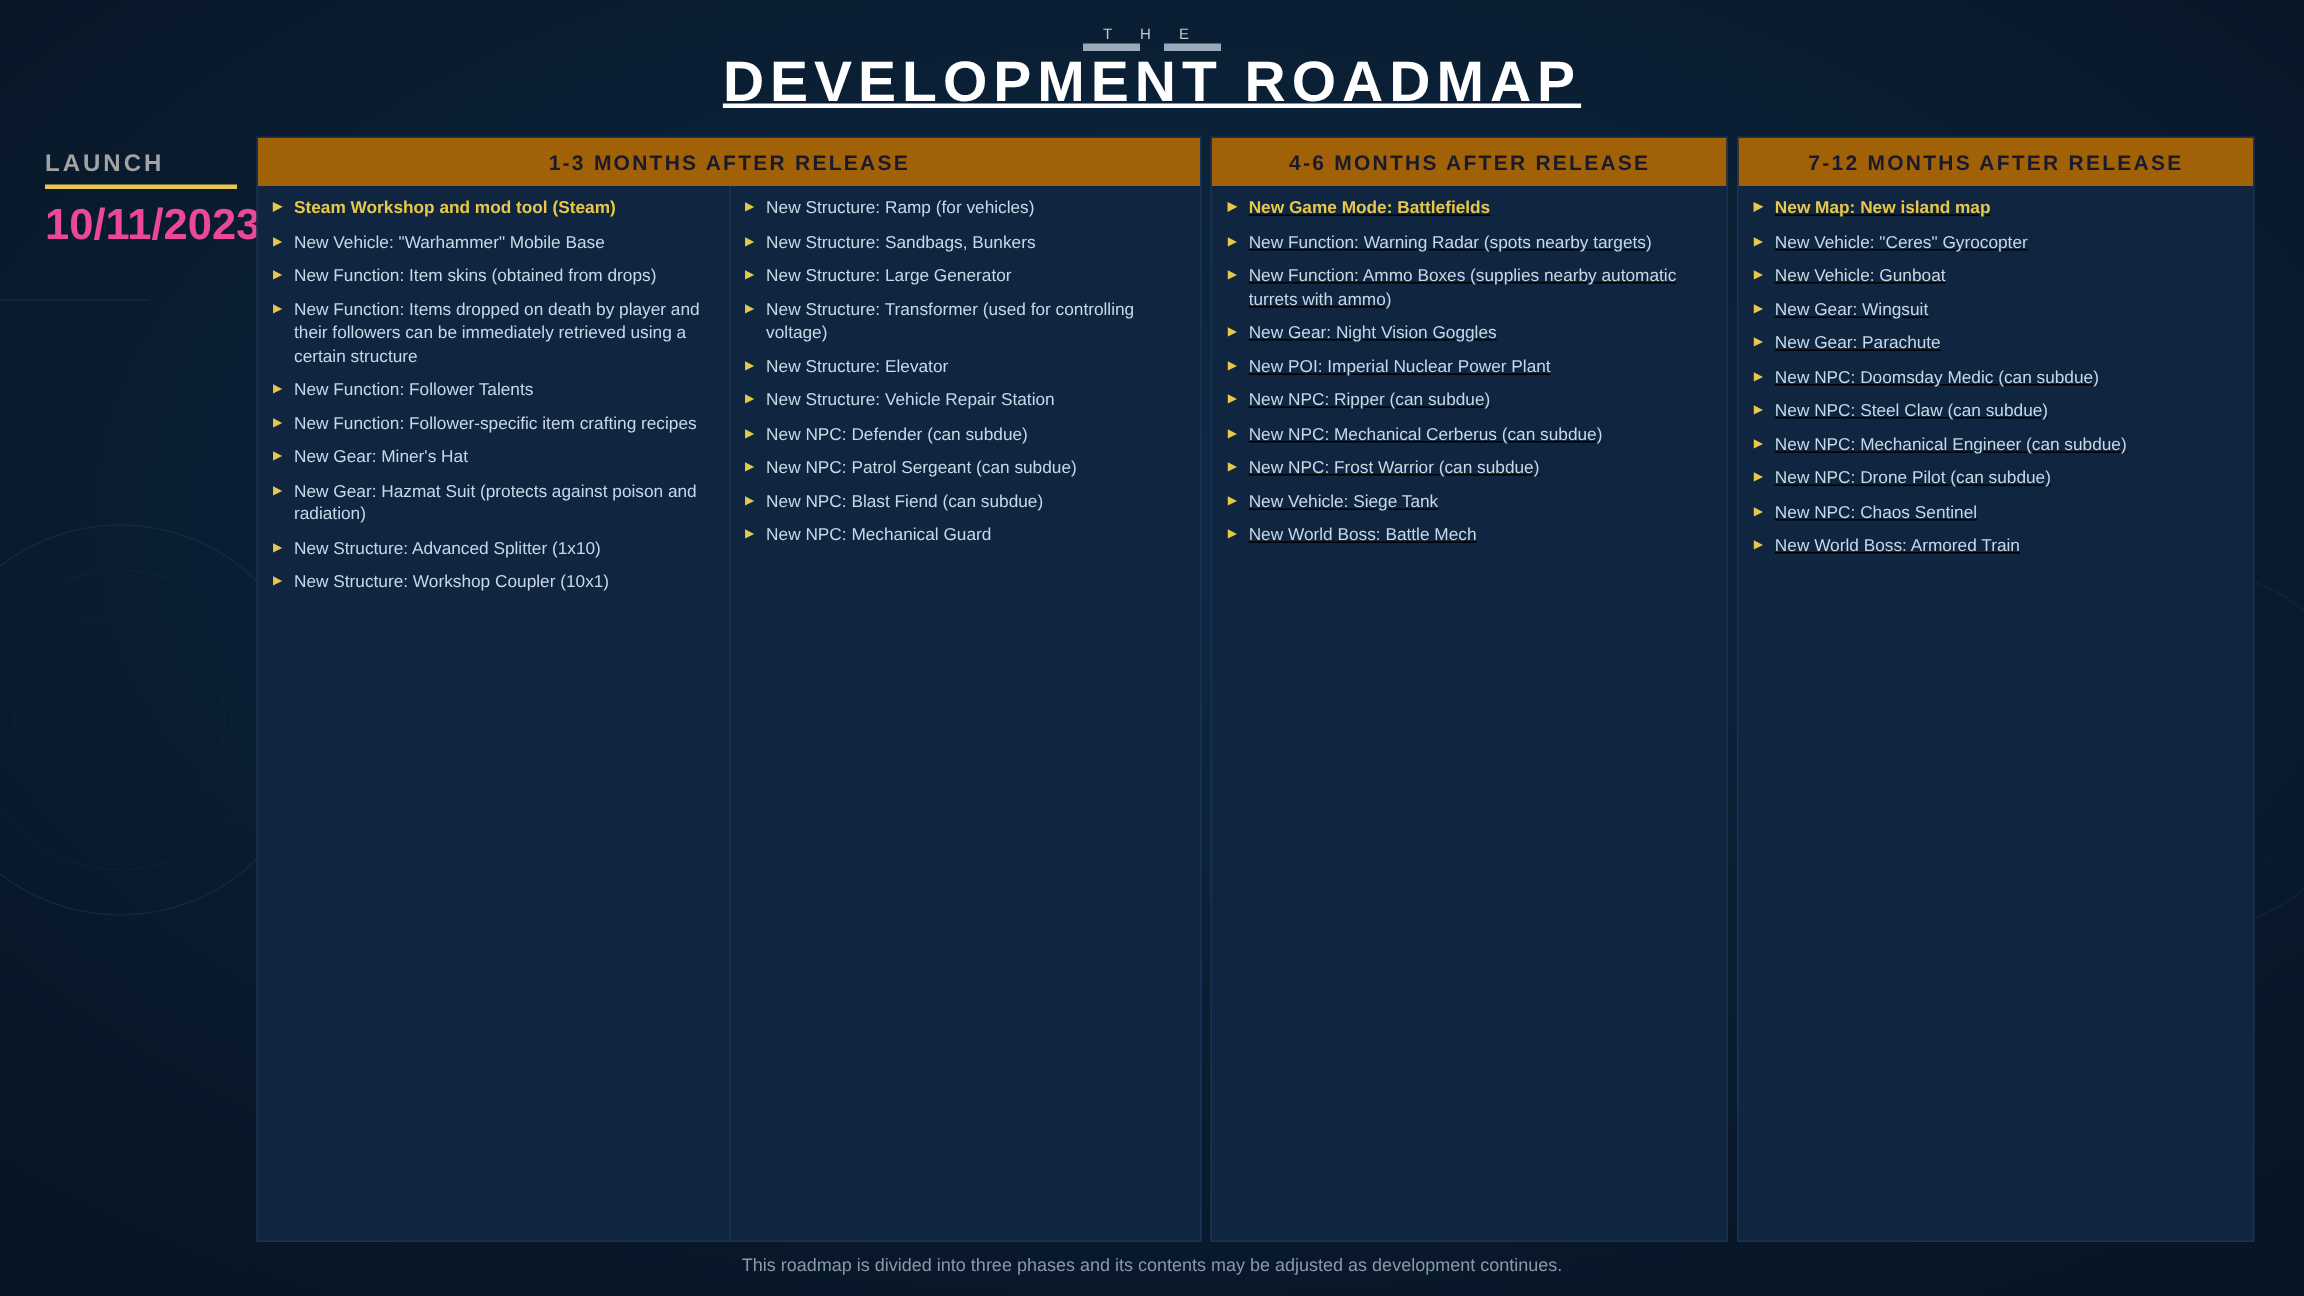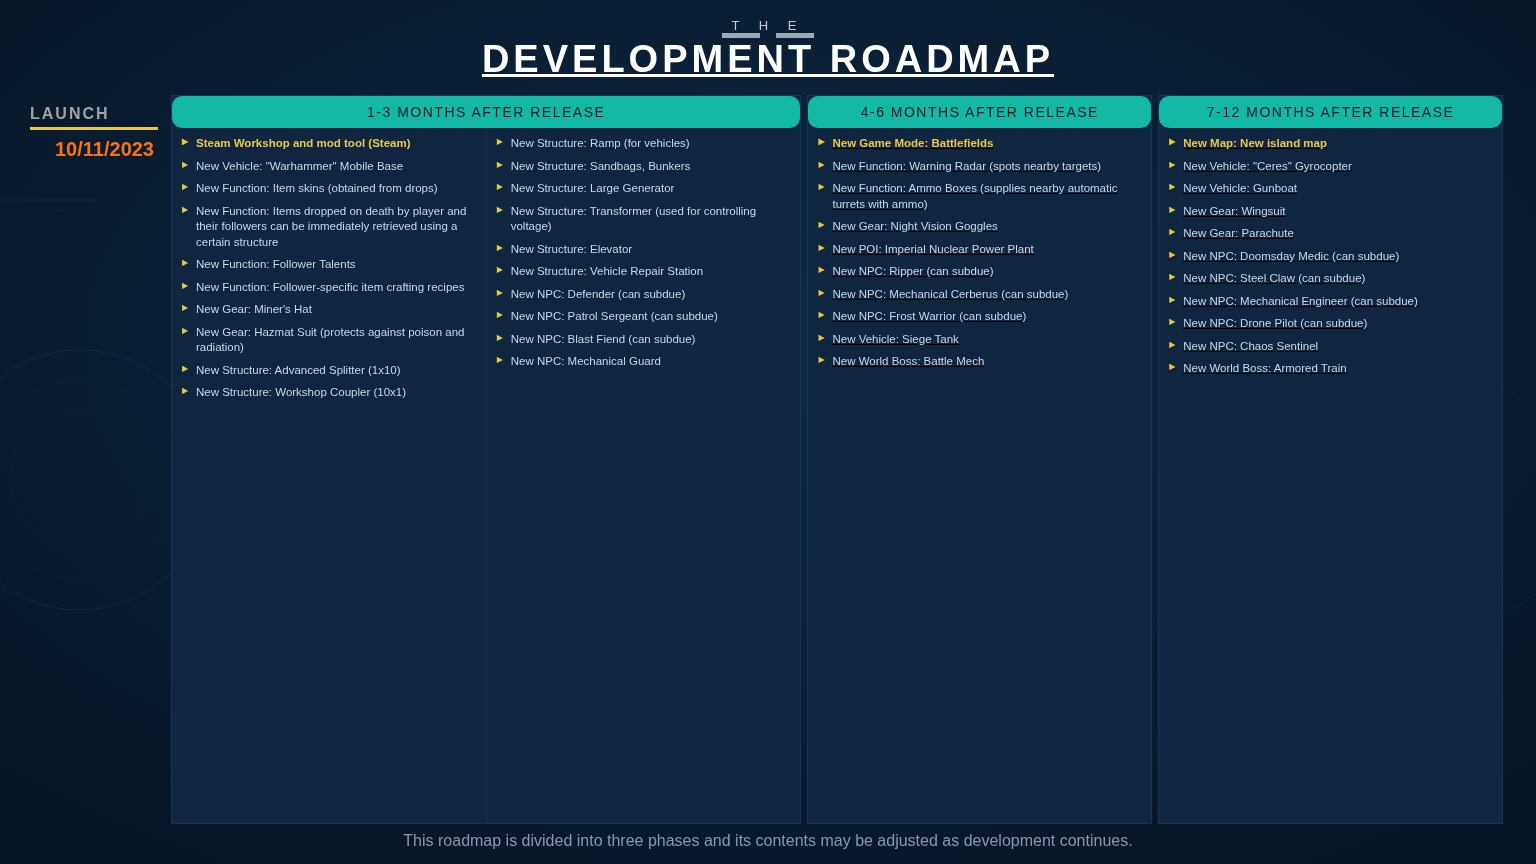--- a/index.html
+++ b/index.html
@@ -32,21 +32,21 @@
       padding: 18px 30px 10px 30px;
       height: 100%;
     }
 
     
     .header {
       text-align: center;
       margin-bottom: 14px;
     }
     .logo-the {
-      font-size: 13px;
+      font-size: 10px;
       letter-spacing: 8px;
       color: #c8c8c8;
       font-weight: 400;
     }
     .dev-roadmap {
       font-size: 38px;
       font-weight: 900;
       color: #ffffff;
       letter-spacing: 4px;
       text-transform: uppercase;
@@ -73,47 +73,45 @@
     .launch-label {
       color: #a3a3a3;
       font-size: 16px;
       font-weight: 900;
       letter-spacing: 2px;
       border-bottom: 3px solid #e8c84a;
       padding-bottom: 4px;
       margin-bottom: 8px;
     }
     .launch-date {
-      color: #f97316;
-      font-size: 20px;
+      color: #ec4899;
+      font-size: 29px;
       font-weight: 900;
-      margin-left: 25px;
     }
 
     
     .phase-col {
       flex: 1;
       background: #0f2540;
       border: 1px solid #1a3355;
       display: flex;
       flex-direction: column;
       margin: 0 3px;
       overflow: hidden;
     }
 
     .phase-header {
-      background: #14b8a6;
+      background: #a16207;
       color: #1a1a2e;
       text-align: center;
       font-size: 14px;
-      font-weight: 400;
+      font-weight: 700;
       letter-spacing: 1.5px;
       padding: 8px 4px;
       text-transform: uppercase;
-      border-radius: 10px;
     }
 
     .phase-content {
       display: flex;
       flex: 1;
       overflow: hidden;
     }
 
     
     .sub-col {
@@ -158,21 +156,21 @@
       color: #e8c84a;
       font-weight: 700;
     }
     .roadmap-list li.highlight::before {
       color: #e8c84a;
     }
 
     
     .footer-note {
       color: #8899aa;
-      font-size: 16px;
+      font-size: 12px;
       text-align: center;
       padding: 8px 0 4px 0;
       width: 100%;
     }
 
     
     .logo-row {
       display: flex;
       align-items: center;
       justify-content: center;

